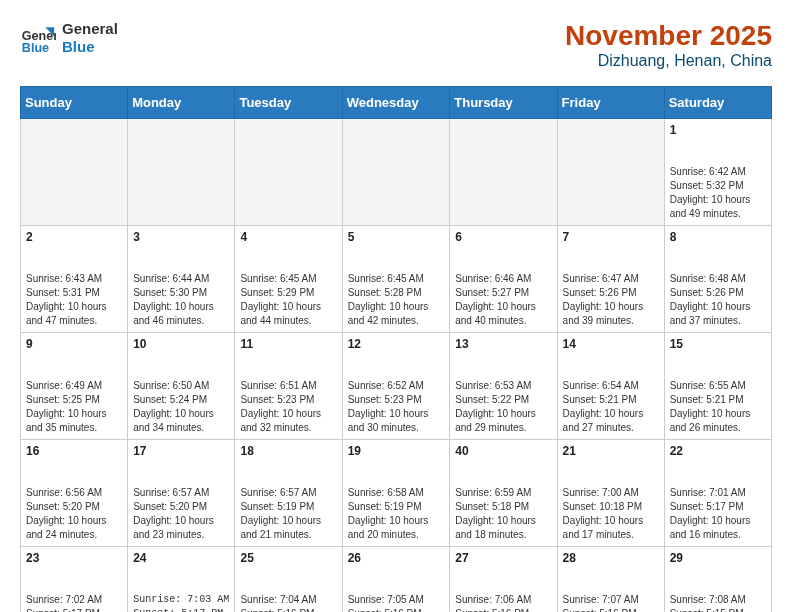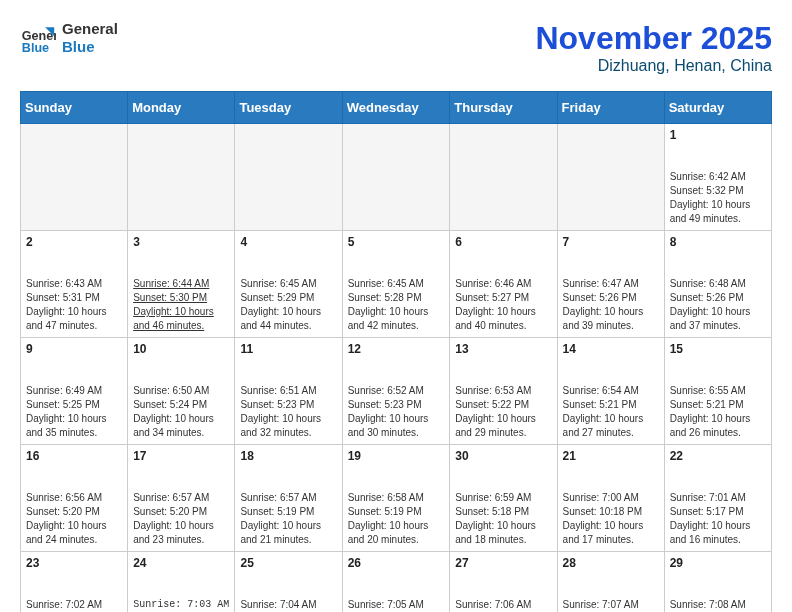--- a/index.html
+++ b/index.html
@@ -22,23 +22,23 @@
       gap: 6px;
     }
     .logo-icon {
       width: 36px;
       height: 36px;
     }
     .title-block {
       text-align: right;
     }
     .month-title {
-      font-size: 32px;
+      font-size: 28px;
       font-weight: bold;
-      color: #1d4ed8;
+      color: #c2410c;
     }
     .location {
       font-size: 16px;
       color: #0c4a6e;
     }
     .calendar {
       width: 100%;
       border-collapse: collapse;
       border: 1px solid #ccc;
     }
@@ -131,21 +131,21 @@
       </tr>
       <tr>
         <td>
           <span class="day-num">2</span>
           <div class="day-info" style="white-space: pre-line;">Sunrise: 6:43 AM
 Sunset: 5:31 PM
 Daylight: 10 hours and 47 minutes.</div>
         </td>
         <td>
           <span class="day-num">3</span>
-          <div class="day-info" style="white-space: pre-line; text-decoration: underline;">Sunrise: 6:44 AM
+          <div class="day-info" style="white-space: pre-line;">Sunrise: 6:44 AM
 Sunset: 5:30 PM
 Daylight: 10 hours and 46 minutes.</div>
         </td>
         <td>
           <span class="day-num">4</span>
           <div class="day-info" style="white-space: pre-line;">Sunrise: 6:45 AM
 Sunset: 5:29 PM
 Daylight: 10 hours and 44 minutes.</div>
         </td>
         <td>
@@ -236,21 +236,21 @@
 Sunset: 5:19 PM
 Daylight: 10 hours and 21 minutes.</div>
         </td>
         <td>
           <span class="day-num">19</span>
           <div class="day-info" style="white-space: pre-line;">Sunrise: 6:58 AM
 Sunset: 5:19 PM
 Daylight: 10 hours and 20 minutes.</div>
         </td>
         <td>
-          <span class="day-num">30</span>
+          <span class="day-num">40</span>
           <div class="day-info" style="white-space: pre-line;">Sunrise: 6:59 AM
 Sunset: 5:18 PM
 Daylight: 10 hours and 18 minutes.</div>
         </td>
         <td>
           <span class="day-num">21</span>
           <div class="day-info" style="white-space: pre-line;">Sunrise: 7:00 AM
 Sunset: 10:18 PM
 Daylight: 10 hours and 17 minutes.</div>
         </td>

